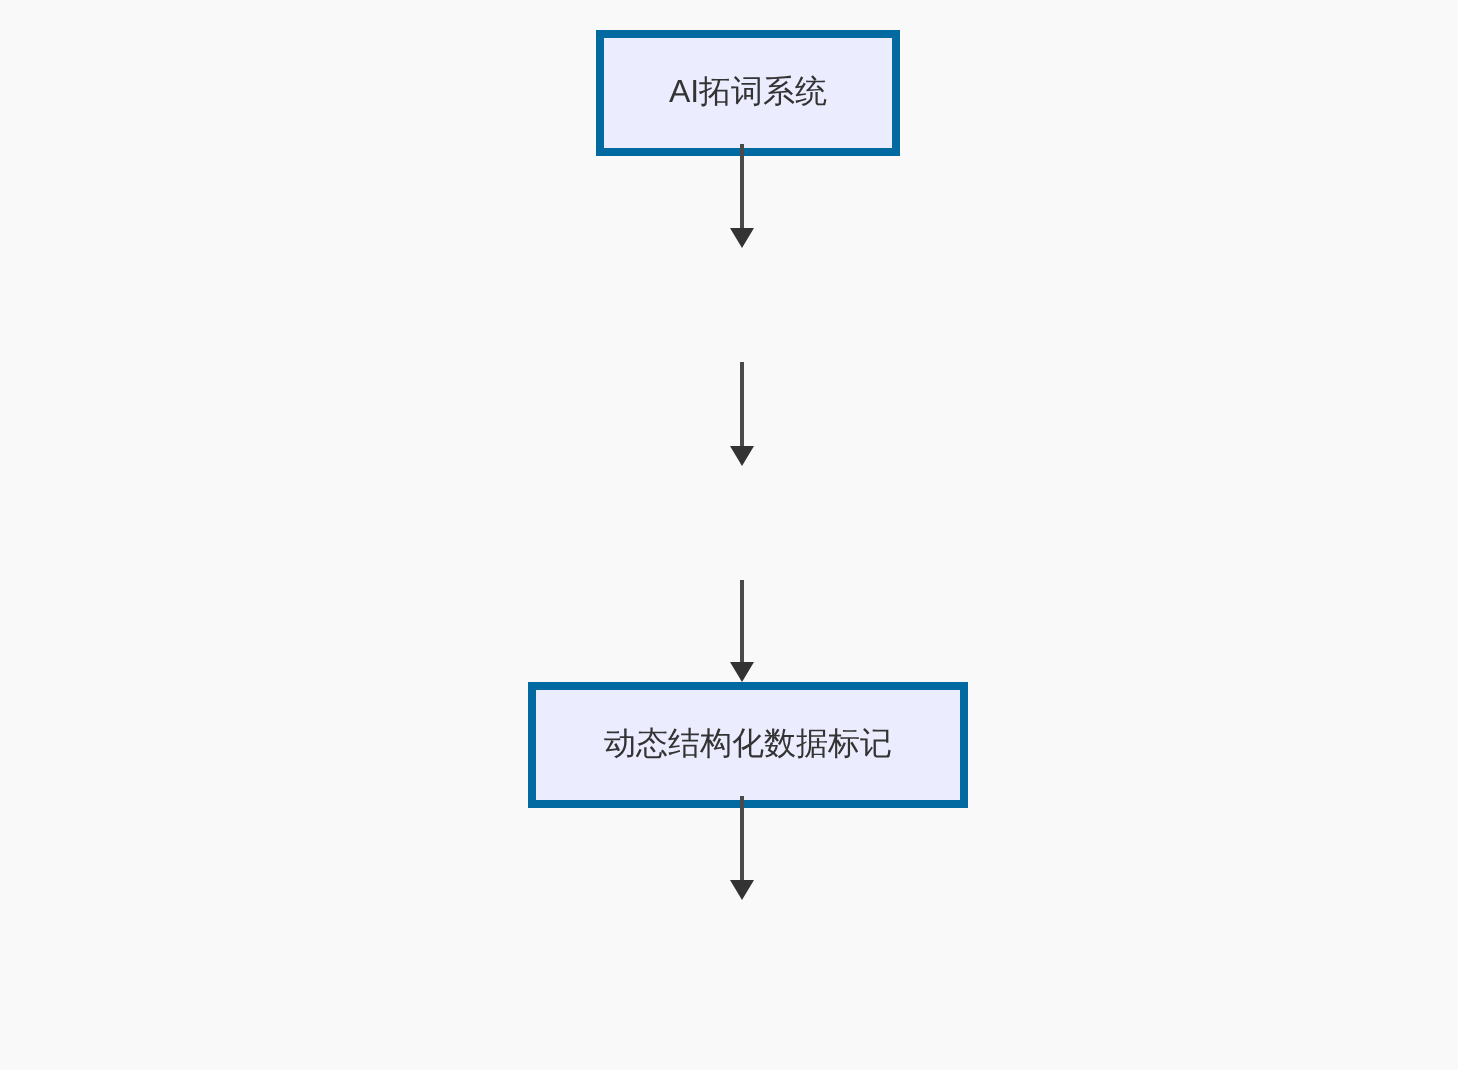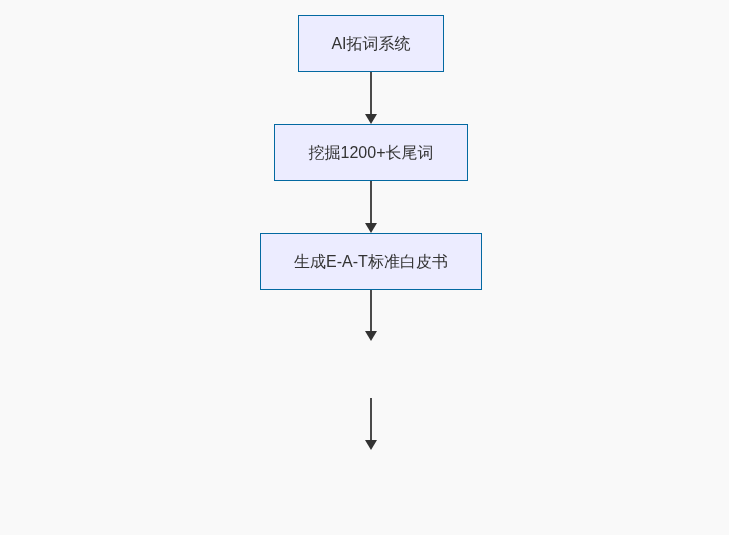--- a/index.html
+++ b/index.html
@@ -11,21 +11,21 @@
     width: 729px;
     height: 535px;
     background: #f9f9f9;
     overflow: hidden;
     font-family: "Liberation Sans", "DejaVu Sans", sans-serif;
   }
   .node {
     position: absolute;
     height: 55px;
     background: #ececff;
-    border: 1px solid #0369a1;
+    border: 4px solid #0369a1;
     display: flex;
     align-items: center;
     justify-content: center;
     box-sizing: content-box;
   }
   .node-label {
     color: #333333;
     font-size: 16px;
     line-height: 1;
     white-space: nowrap;
@@ -58,38 +58,35 @@
 
   <div class="node" style="left:298px; top:15px; width:144px;">
     <span class="node-label">AI拓词系统</span>
   </div>
 
   <div class="edge" style="left:365px; top:72px; height:52px;">
     <div class="edge-line"></div>
     <div class="edge-head"></div>
   </div>
 
-  <div class="node" style="left:274px; top:124px; width:192px;">
-    <span class="node-label">挖掘1200+长尾词</span>
-  </div>
 
   <div class="edge" style="left:365px; top:181px; height:52px;">
     <div class="edge-line"></div>
     <div class="edge-head"></div>
   </div>
 
-  <div class="node" style="left:260px; top:233px; width:220px;">
-    <span class="node-label">生成E-A-T标准白皮书</span>
-  </div>
 
   <div class="edge" style="left:365px; top:290px; height:51px;">
     <div class="edge-line"></div>
     <div class="edge-head"></div>
   </div>
 
+  <div class="node" style="left:264px; top:341px; width:212px;">
+    <span class="node-label">动态结构化数据标记</span>
+  </div>
 
   <div class="edge" style="left:365px; top:398px; height:52px;">
     <div class="edge-line"></div>
     <div class="edge-head"></div>
   </div>
 
 
 </div>
 
 </body></html>

